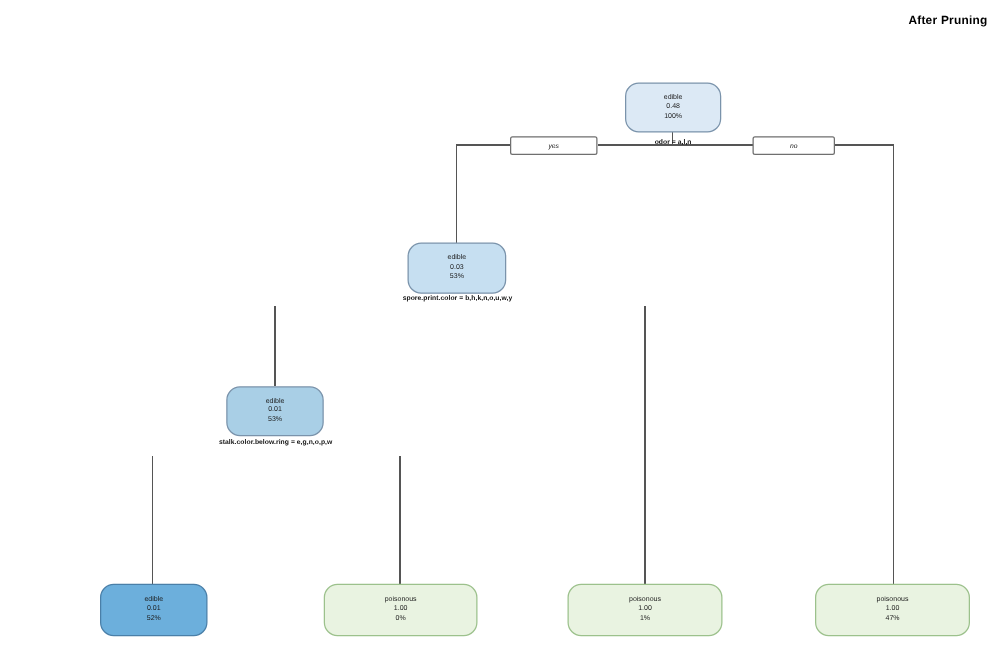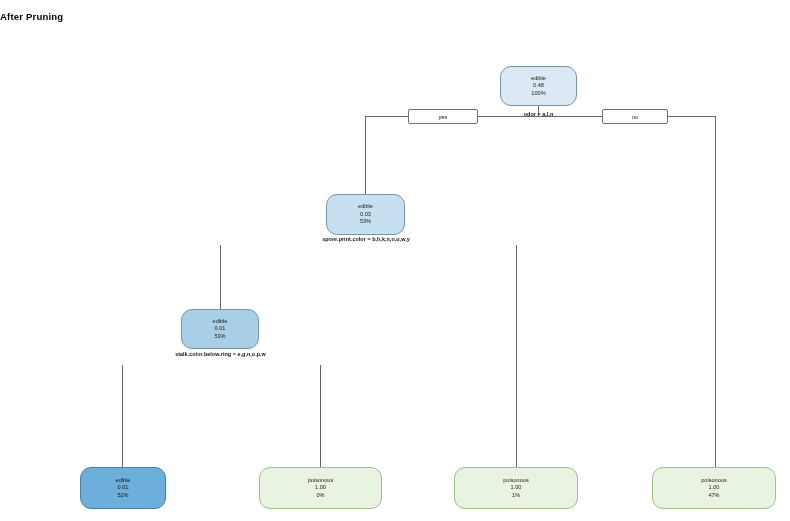--- a/index.html
+++ b/index.html
@@ -21,21 +21,21 @@
     left: 0; top: 0;
     width: 790px;
     height: 521px;
   }
 
   .title {
     position: absolute;
     left: 0;
     top: 11px;
     width: 790px;
-    text-align: left;
+    text-align: right;
     font-size: 9.5px;
     font-weight: bold;
     letter-spacing: 0.2px;
     color: #000;
   }
 
   
   .node {
     position: absolute;
     box-sizing: border-box;

